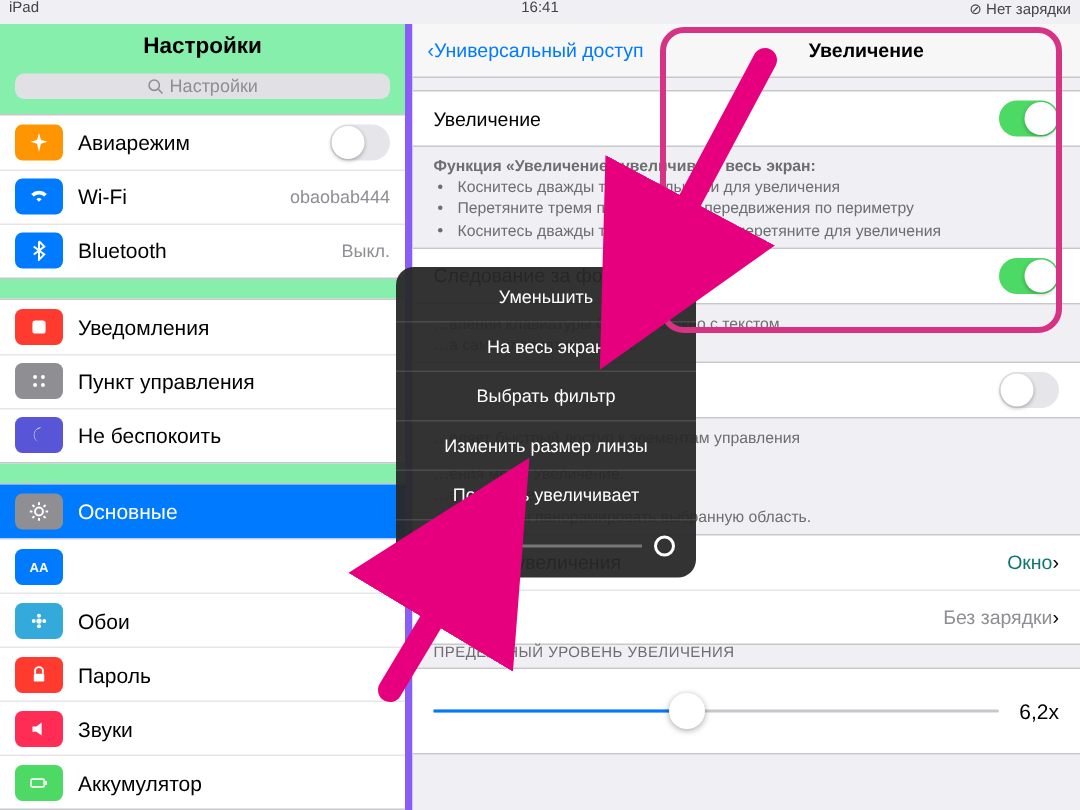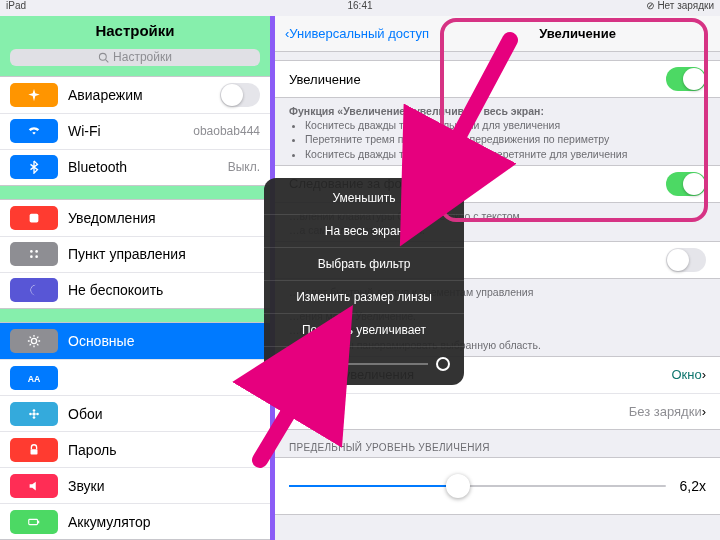--- a/index.html
+++ b/index.html
@@ -8,39 +8,39 @@
 .statusbar .right{margin-left:auto}
 .split{display:flex;height:524px}
 .sidebar{width:275px;background:#86efac;border-right:5px solid #8b5cf6;display:flex;flex-direction:column}
 .sidebar-title{text-align:center;font-weight:600;padding:6px 0 10px;font-size:15px}
 .search{margin:0 10px 10px;background:#e0e0e5;border-radius:6px;height:26px;display:flex;align-items:center;justify-content:center;color:#8e8e93;font-size:12px}
 .search svg{width:11px;height:11px;margin-right:4px}
 .group{background:#fff;border-top:1px solid #c8c7cc;border-bottom:1px solid #c8c7cc}
 .gap{height:20px}
 .row{height:36px;display:flex;align-items:center;padding-right:10px;border-top:1px solid #e5e5ea}
 .row:first-child{border-top:none}
-.row .icon{width:48px;height:24px;border-radius:5px;margin:0 10px;display:flex;align-items:center;justify-content:center;flex-shrink:0}
+.row .icon{width:32px;height:24px;border-radius:5px;margin:0 10px;display:flex;align-items:center;justify-content:center;flex-shrink:0}
 .row .label{flex:1;font-size:14px}
 .row .value{color:#8e8e93;font-size:12px}
 .row.active{background:#007aff;color:#fff}
 .toggle{width:40px;height:24px;border-radius:12px;background:#e5e5ea;position:relative}
 .toggle .knob{width:22px;height:22px;background:#fff;border-radius:50%;position:absolute;top:1px;left:1px;box-shadow:0 1px 3px rgba(0,0,0,.3)}
 .toggle.on{background:#4cd964}
 .toggle.on .knob{left:17px}
 .detail{flex:1;background:#efeff4;overflow:hidden;position:relative}
 .nav{height:36px;display:flex;align-items:center;border-bottom:1px solid #c8c7cc;background:#f7f7f8;padding:0 10px;font-size:13px}
 .nav .back{color:#007aff;display:flex;align-items:center}
 .nav .heading{font-weight:600;margin-left:110px}
 .dgroup{background:#fff;border-top:1px solid #c8c7cc;border-bottom:1px solid #c8c7cc}
 .drow{min-height:36px;display:flex;align-items:center;padding:0 14px;border-top:1px solid #e5e5ea;font-size:13px}
 .drow:first-child{border-top:none}
 .drow .dlabel{flex:1}
 .dfoot{padding:6px 14px 4px;color:#6d6d72;font-size:10.5px;line-height:1.35}
 .dfoot ul{list-style:disc;padding-left:16px}
-.dhead{padding:12px 14px 4px;color:#6d6d72;font-size:10px;text-transform:uppercase;letter-spacing:.3px}
+.dhead{padding:0 14px 4px;color:#6d6d72;font-size:10px;text-transform:uppercase;letter-spacing:.3px}
 .dslider{height:56px;display:flex;align-items:center;padding:0 14px;position:relative}
 .dslider .track{flex:1;height:2px;background:#c7c7cc;position:relative;border-radius:1px}
 .dslider .fill{position:absolute;left:0;top:0;height:2px;background:#007aff;width:45%}
 .dslider .thumb{position:absolute;left:45%;top:50%;width:24px;height:24px;background:#fff;border-radius:50%;transform:translate(-50%,-50%);box-shadow:0 1px 4px rgba(0,0,0,.35)}
 .dslider .max{margin-left:14px;color:#000;font-size:14px}
 .popup{position:absolute;left:264px;top:178px;width:200px;background:rgba(40,40,40,.95);border-radius:12px;padding:4px 0;z-index:10;color:#fff;font-size:12px}
 .prow{text-align:center;padding:9px 4px;border-top:1px solid rgba(255,255,255,.12)}
 .prow:first-child{border-top:none}
 .pslider{display:flex;align-items:center;padding:10px 14px;border-top:1px solid rgba(255,255,255,.12)}
 .pslider .ptrack{flex:1;height:2px;background:#777;position:relative;margin:0 8px}

